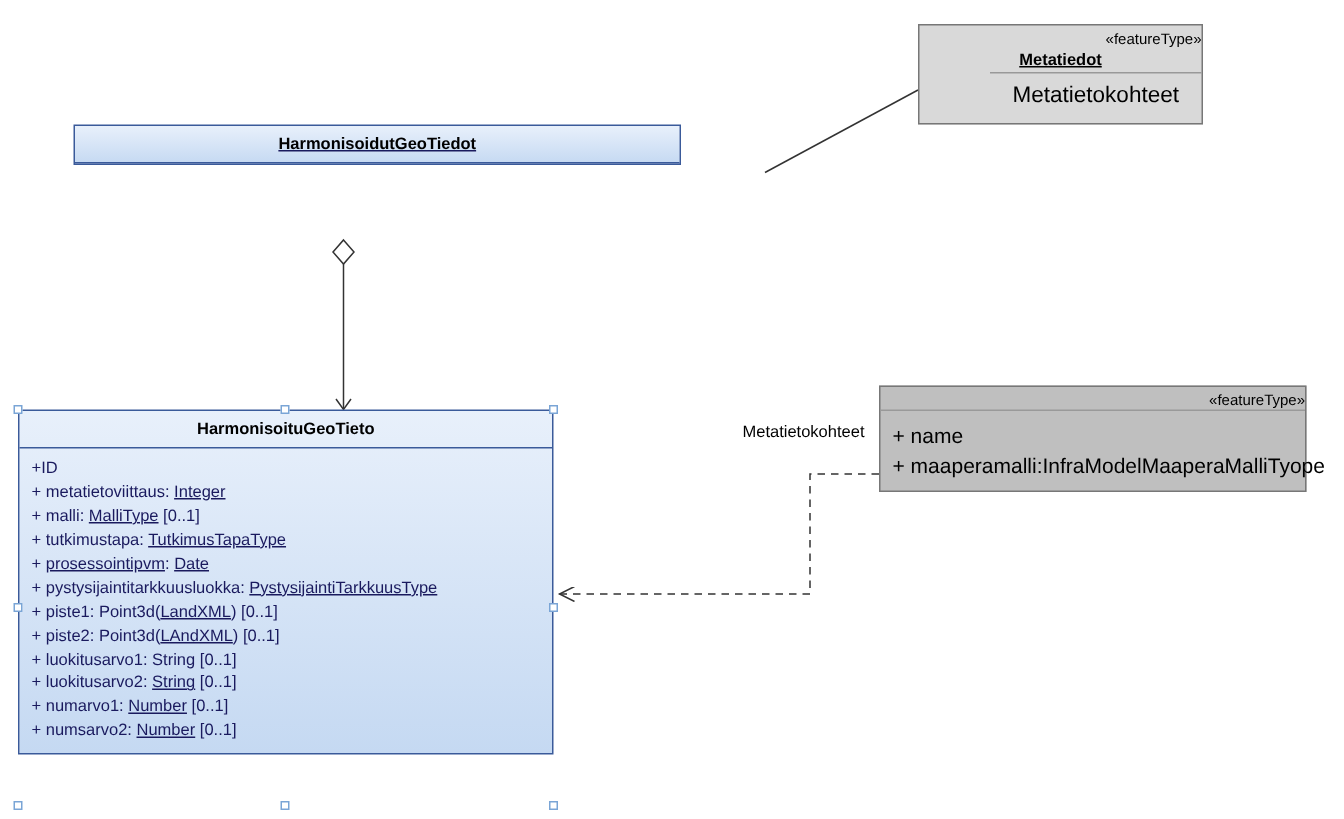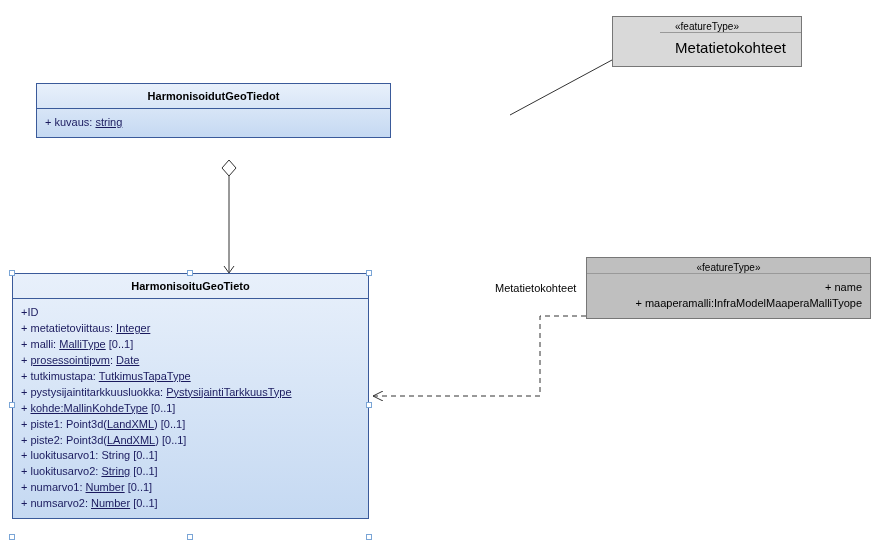--- a/index.html
+++ b/index.html
@@ -28,21 +28,21 @@
   }
   .class-body {
     padding: 6px 8px;
   }
   .attr {
     line-height: 1.45;
     white-space: nowrap;
   }
   .ul { text-decoration: underline; }
   .stereo {
-    text-align: center;
+    text-align: right;
     font-size: 10px;
     padding-top: 4px;
     color: #000;
   }
   .grey-box {
     position: absolute;
     border: 1px solid #777;
     background: #d9d9d9;
     box-sizing: border-box;
   }
@@ -59,22 +59,21 @@
     font-size: 15px;
     padding: 6px 4px 10px;
     border-top: 1px solid #999;
     color: #000;
     margin-left: 47px;
   }
   .grey-body {
     border-top: 1px solid #999;
     padding: 6px 8px;
     color: #000;
-    font-size: 11px;
-    text-align: right;
+    font-size: 14px;
   }
   svg.conn {
     position: absolute;
     top: 0; left: 0;
     width: 896px; height: 546px;
     pointer-events: none;
   }
   .sel-dot {
     position: absolute;
     width: 6px; height: 6px;
@@ -100,59 +99,54 @@
 
   <line x1="229" y1="176" x2="229" y2="272" stroke="#333" stroke-width="1"></line>
   <polygon points="229,160 236,168 229,176 222,168" fill="#fff" stroke="#333" stroke-width="1"></polygon>
   <path d="M224,266 L229,273 L234,266" fill="none" stroke="#333" stroke-width="1"></path>
 
   <path d="M586,316 L540,316 L540,396 L373,396" fill="none" stroke="#333" stroke-width="1" stroke-dasharray="5,4" marker-end="url(#openarrow)"></path>
 
   <line x1="612" y1="60" x2="510" y2="115" stroke="#333" stroke-width="1"></line>
 </svg>
 
-<div class="class-box" style="left:36px; top:83px; width:355px;">
+<div class="class-box" style="left:49px; top:83px; width:405px;text-decoration:underline;">
   <div class="class-title">HarmonisoidutGeoTiedot</div>
-  <div class="class-body">
-    <div class="attr">
-      <span>+ kuvaus: </span><span class="ul">string</span>
-    </div>
-  </div>
 </div>
 
 <div class="class-box" style="left:12px; top:273px; width:357px;">
   <div class="class-title">HarmonisoituGeoTieto</div>
   <div class="class-body">
     <div class="attr">+ID</div>
     <div class="attr"><span>+ metatietoviittaus: </span><span class="ul">Integer</span></div>
     <div class="attr"><span>+ malli: </span><span class="ul">MalliType</span><span> [0..1]</span></div>
+    <div class="attr"><span>+ tutkimustapa: </span><span class="ul">TutkimusTapaType</span></div>
     <div class="attr"><span>+ </span><span class="ul">prosessointipvm</span><span>: </span><span class="ul">Date</span></div>
-    <div class="attr"><span>+ tutkimustapa: </span><span class="ul">TutkimusTapaType</span></div>
     <div class="attr"><span>+ pystysijaintitarkkuusluokka: </span><span class="ul">PystysijaintiTarkkuusType</span></div>
-    <div class="attr"><span>+ </span><span class="ul">kohde:MallinKohdeType</span><span> [0..1]</span></div>
     <div class="attr"><span>+ piste1: Point3d(</span><span class="ul">LandXML</span><span>) [0..1]</span></div>
     <div class="attr"><span>+ piste2: Point3d(</span><span class="ul">LAndXML</span><span>) [0..1]</span></div>
     <div class="attr">+ luokitusarvo1: String [0..1]</div>
     <div class="attr"><span>+ luokitusarvo2: </span><span class="ul">String</span><span> [0..1]</span></div>
     <div class="attr"><span>+ numarvo1: </span><span class="ul">Number</span><span> [0..1]</span></div>
     <div class="attr"><span>+ numsarvo2: </span><span class="ul">Number</span><span> [0..1]</span></div>
   </div>
 </div>
 
 <div class="sel-dot" style="left:9px; top:270px;"></div>
 <div class="sel-dot" style="left:187px; top:270px;"></div>
 <div class="sel-dot" style="left:366px; top:270px;"></div>
 <div class="sel-dot" style="left:9px; top:402px;"></div>
 <div class="sel-dot" style="left:366px; top:402px;"></div>
 <div class="sel-dot" style="left:9px; top:534px;"></div>
 <div class="sel-dot" style="left:187px; top:534px;"></div>
 <div class="sel-dot" style="left:366px; top:534px;"></div>
 
 <div class="grey-box" style="left:612px; top:16px; width:190px;">
   <div class="stereo">«featureType»</div>
+  <div class="grey-title"><span class="name">Metatiedot</span></div>
   <div class="grey-sub">Metatietokohteet</div>
 </div>
 
 <div class="grey-box grey-dark" style="left:586px; top:257px; width:285px;">
   <div class="stereo">«featureType»</div>
   <div class="grey-body">
     <div class="attr">+ name</div>
     <div class="attr">+ maaperamalli:InfraModelMaaperaMalliTyope</div>
   </div>
 </div>

